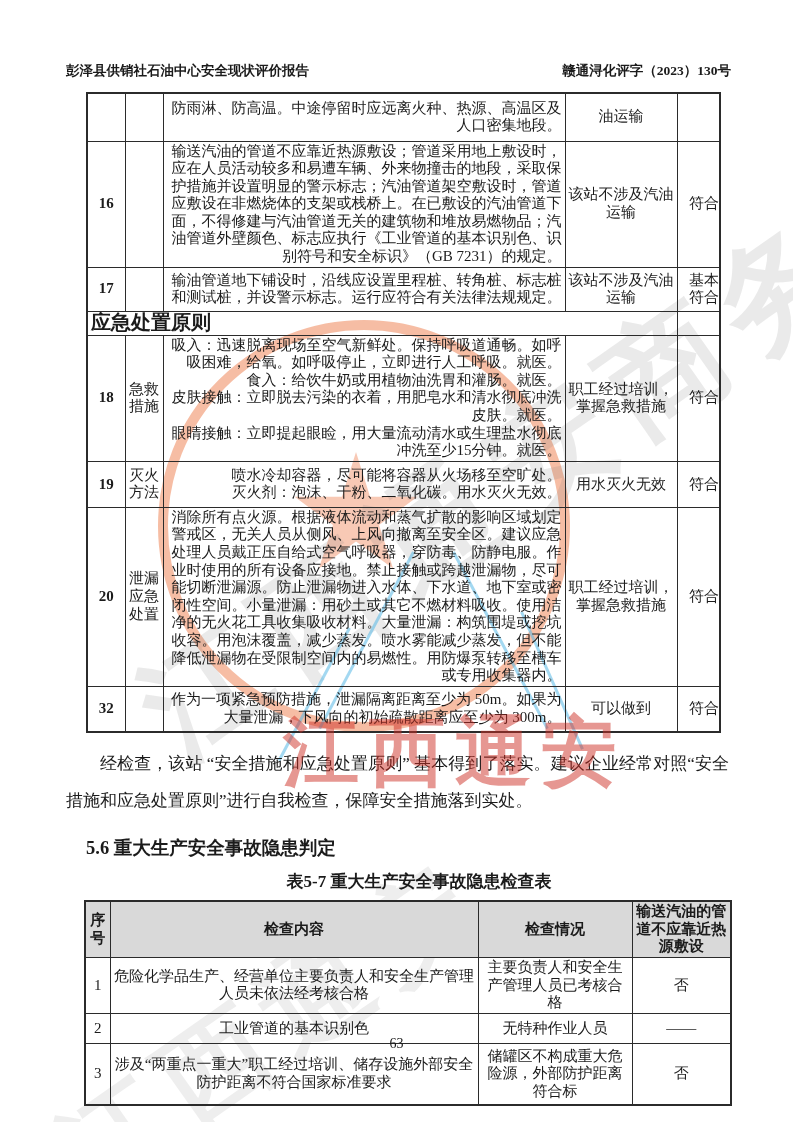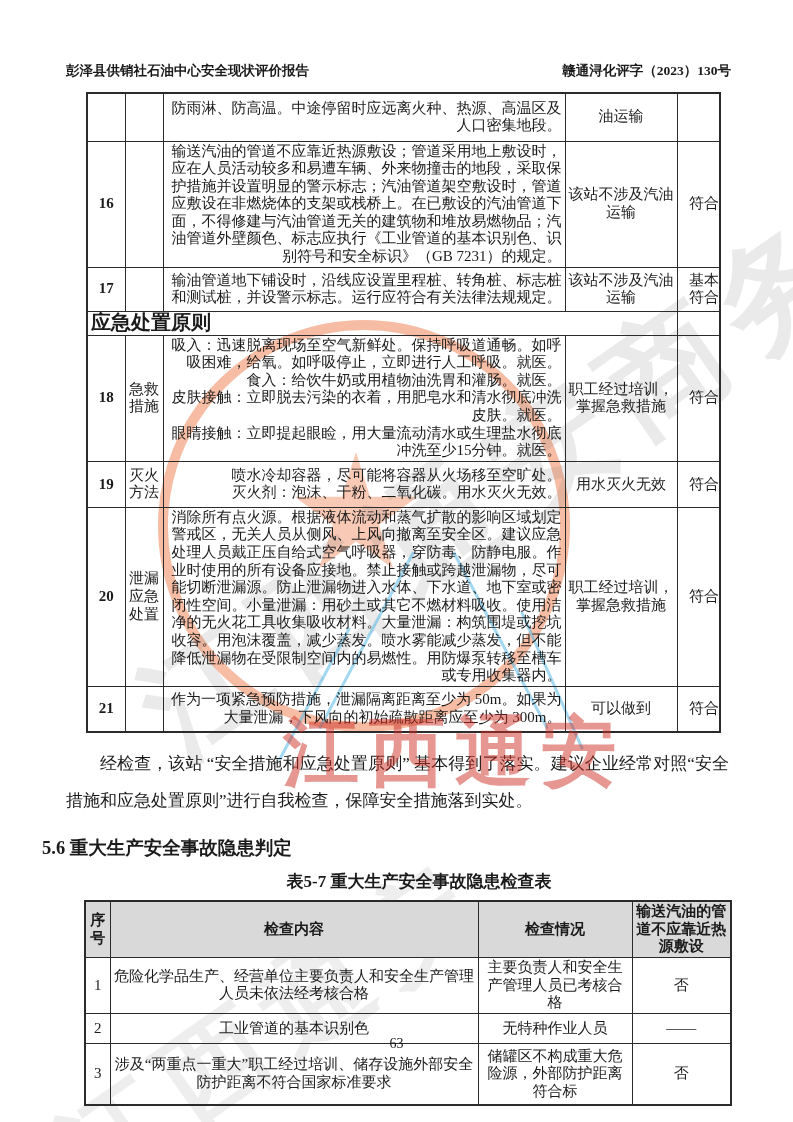--- a/index.html
+++ b/index.html
@@ -35,21 +35,21 @@
     background:transparent;padding:1px 3px;overflow:hidden;}
   .t1{margin:7px 0 0 86px;width:633px;border:2px solid #2b2b2b;}
   .t1 .num{text-align:center;font-weight:bold;font-size:15px;}
   .t1 .lbl{text-align:center;padding:3px;}
   .t1 .cnt{text-align:right;white-space:pre-wrap;}
   .t1 .sit{text-align:center;}
   .t1 .con{text-align:right;padding:0;}
   .sec-row td{font-weight:bold;font-size:20px;}
 
   .para{margin:12px 64px 0 66px;font-size:17px;line-height:37px;text-indent:2em;text-align:justify;}
-  .h56{margin:16px 0 0 42px;font-size:18.5px;font-weight:bold;}
+  .h56{margin:16px 0 0 86px;font-size:18.5px;font-weight:bold;}
   .cap{margin:10px 0 0 0;text-align:center;font-size:17px;font-weight:bold;padding-left:45px;}
 
   .t2{margin:7px 0 0 84px;width:646px;border:2px solid #2b2b2b;}
   .t2 td{text-align:center;}
   .t2 .hdr td{background:#d9d9d9;font-weight:bold;}
   .pageno{position:absolute;left:0;right:0;top:1036px;text-align:center;font-size:14px;z-index:1;}
 </style>
 </head>
 <body>
 
@@ -125,21 +125,21 @@
         <td class="con">符合</td>
       </tr>
       <tr style="height:176px">
         <td class="num">20</td>
         <td class="lbl">泄漏应急处置</td>
         <td class="cnt">消除所有点火源。根据液体流动和蒸气扩散的影响区域划定警戒区，无关人员从侧风、上风向撤离至安全区。建议应急处理人员戴正压自给式空气呼吸器，穿防毒、防静电服。作业时使用的所有设备应接地。禁止接触或跨越泄漏物，尽可能切断泄漏源。防止泄漏物进入水体、下水道、地下室或密闭性空间。小量泄漏：用砂土或其它不燃材料吸收。使用洁净的无火花工具收集吸收材料。大量泄漏：构筑围堤或挖坑收容。用泡沫覆盖，减少蒸发。喷水雾能减少蒸发，但不能降低泄漏物在受限制空间内的易燃性。用防爆泵转移至槽车或专用收集器内。</td>
         <td class="sit">职工经过培训，掌握急救措施</td>
         <td class="con">符合</td>
       </tr>
       <tr style="height:46px">
-        <td class="num">21</td>
+        <td class="num">32</td>
         <td class="lbl"></td>
         <td class="cnt">作为一项紧急预防措施，泄漏隔离距离至少为 50m。如果为大量泄漏，下风向的初始疏散距离应至少为 300m。</td>
         <td class="sit">可以做到</td>
         <td class="con">符合</td>
       </tr>
     </tbody>
       </table>
 
     <p class="para">经检查，该站 “安全措施和应急处置原则” 基本得到了落实。建议企业经常对照“安全措施和应急处置原则”进行自我检查，保障安全措施落到实处。</p>
 

